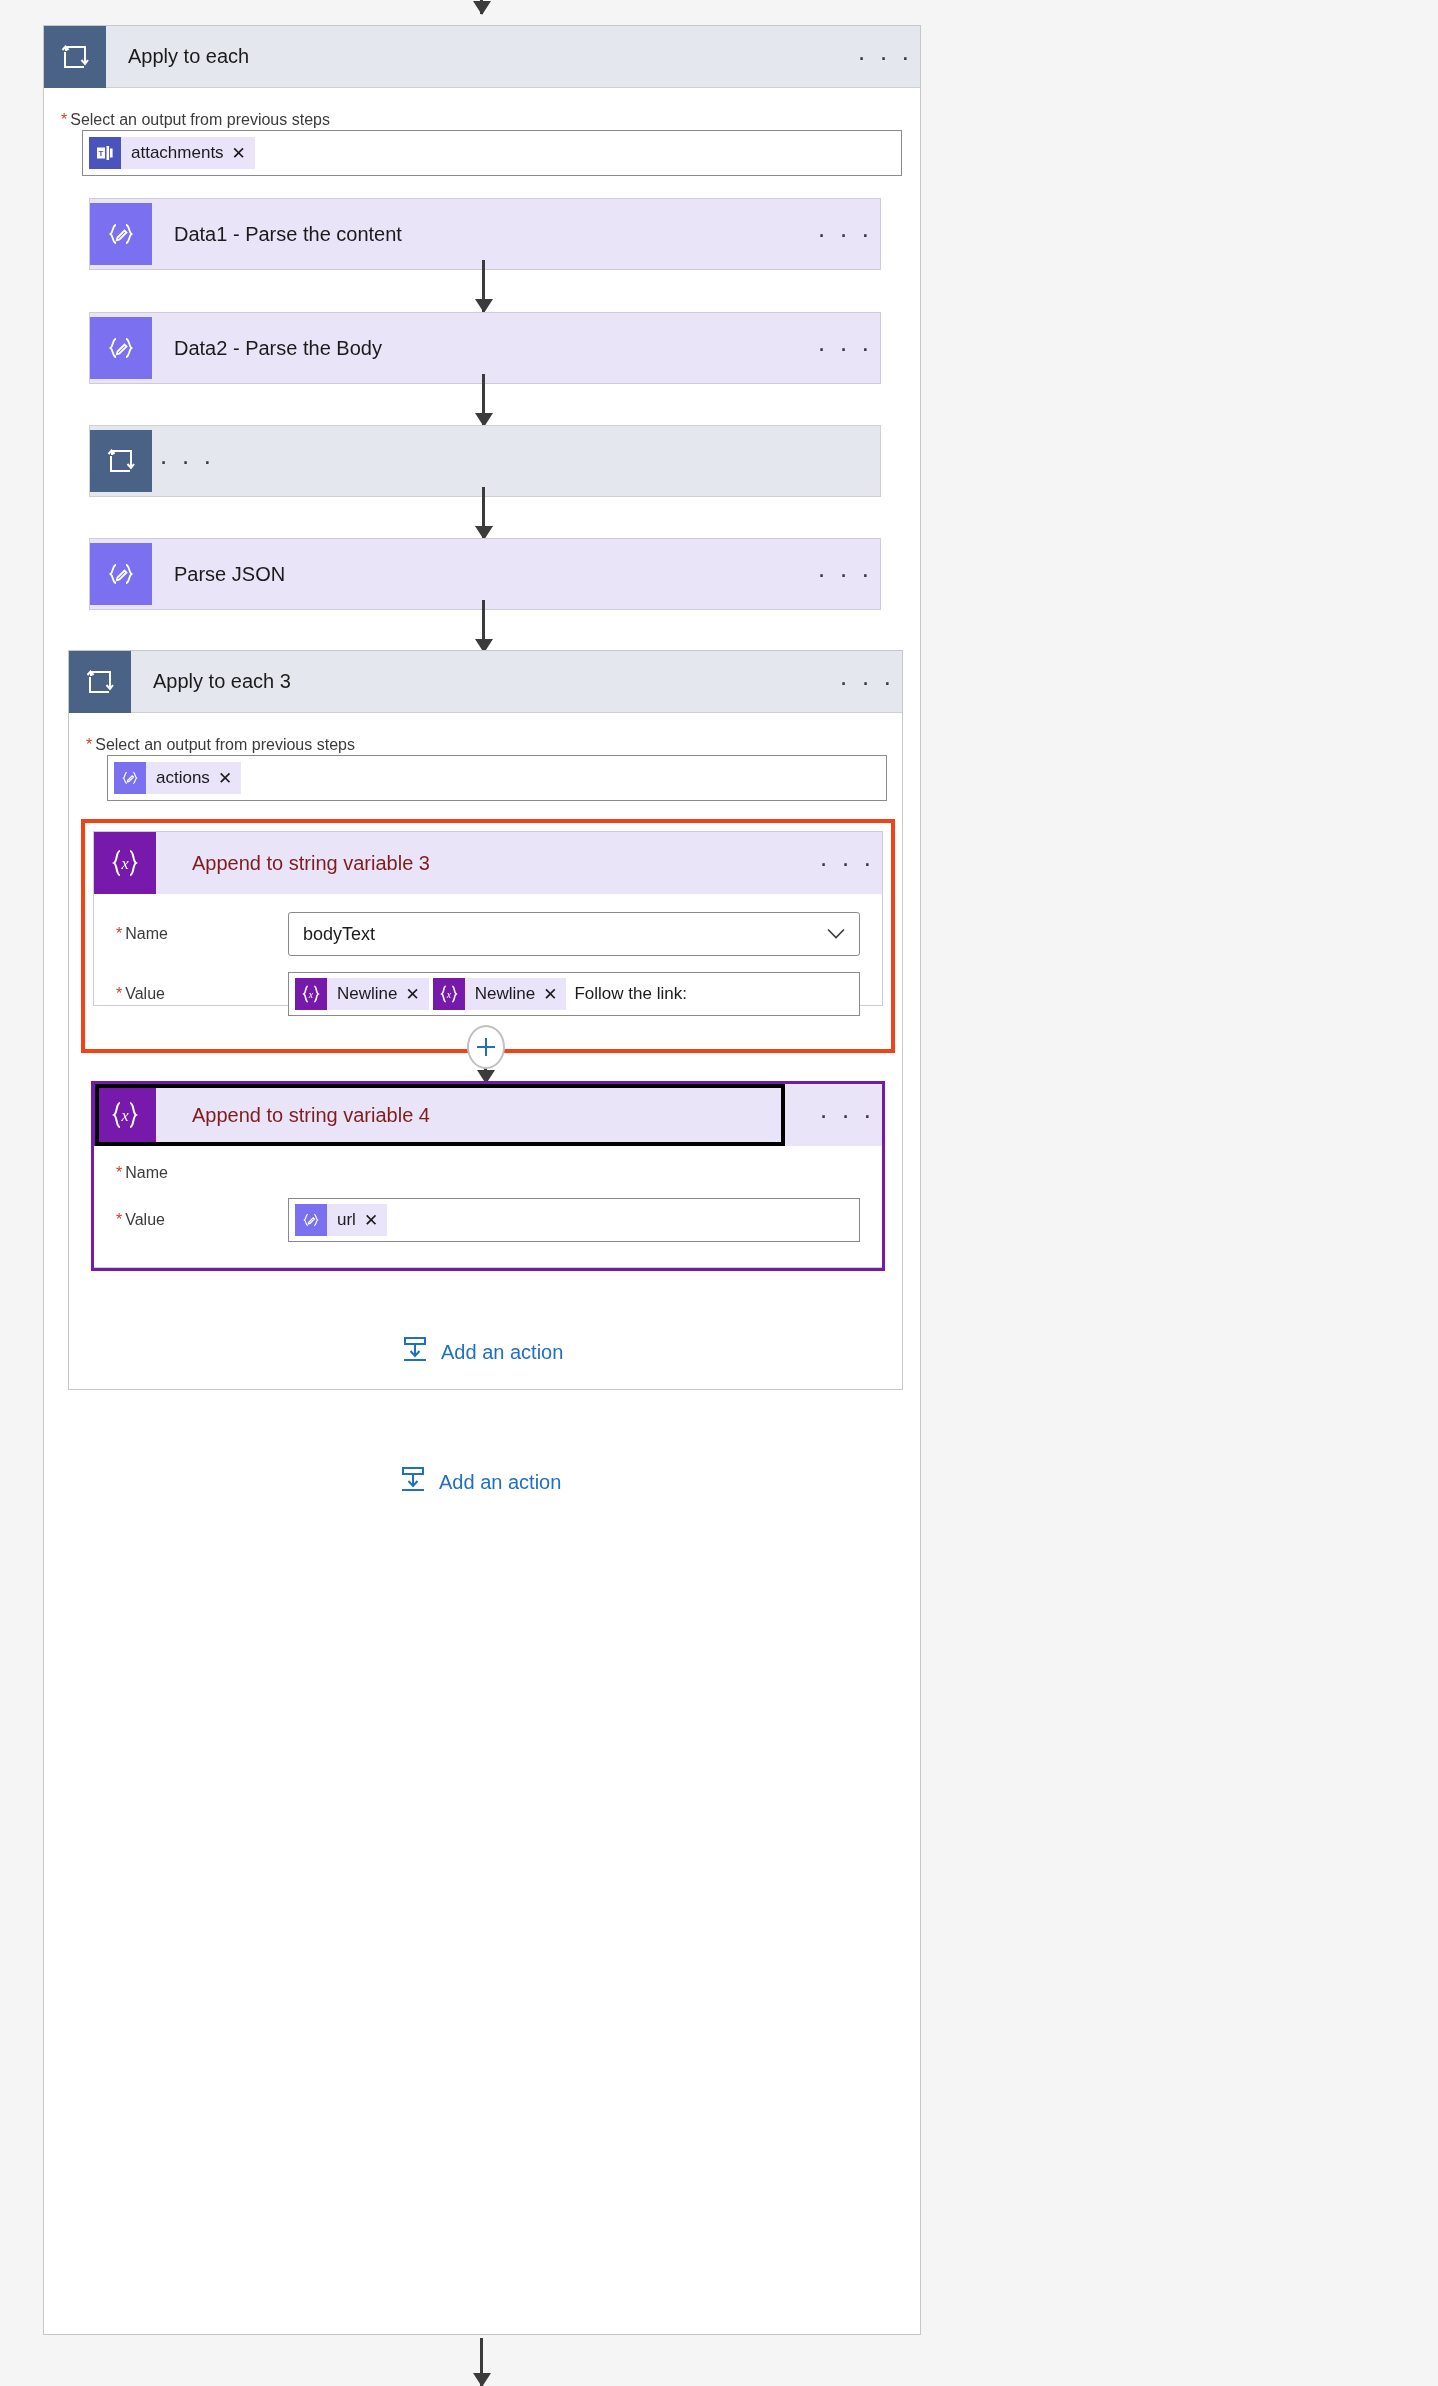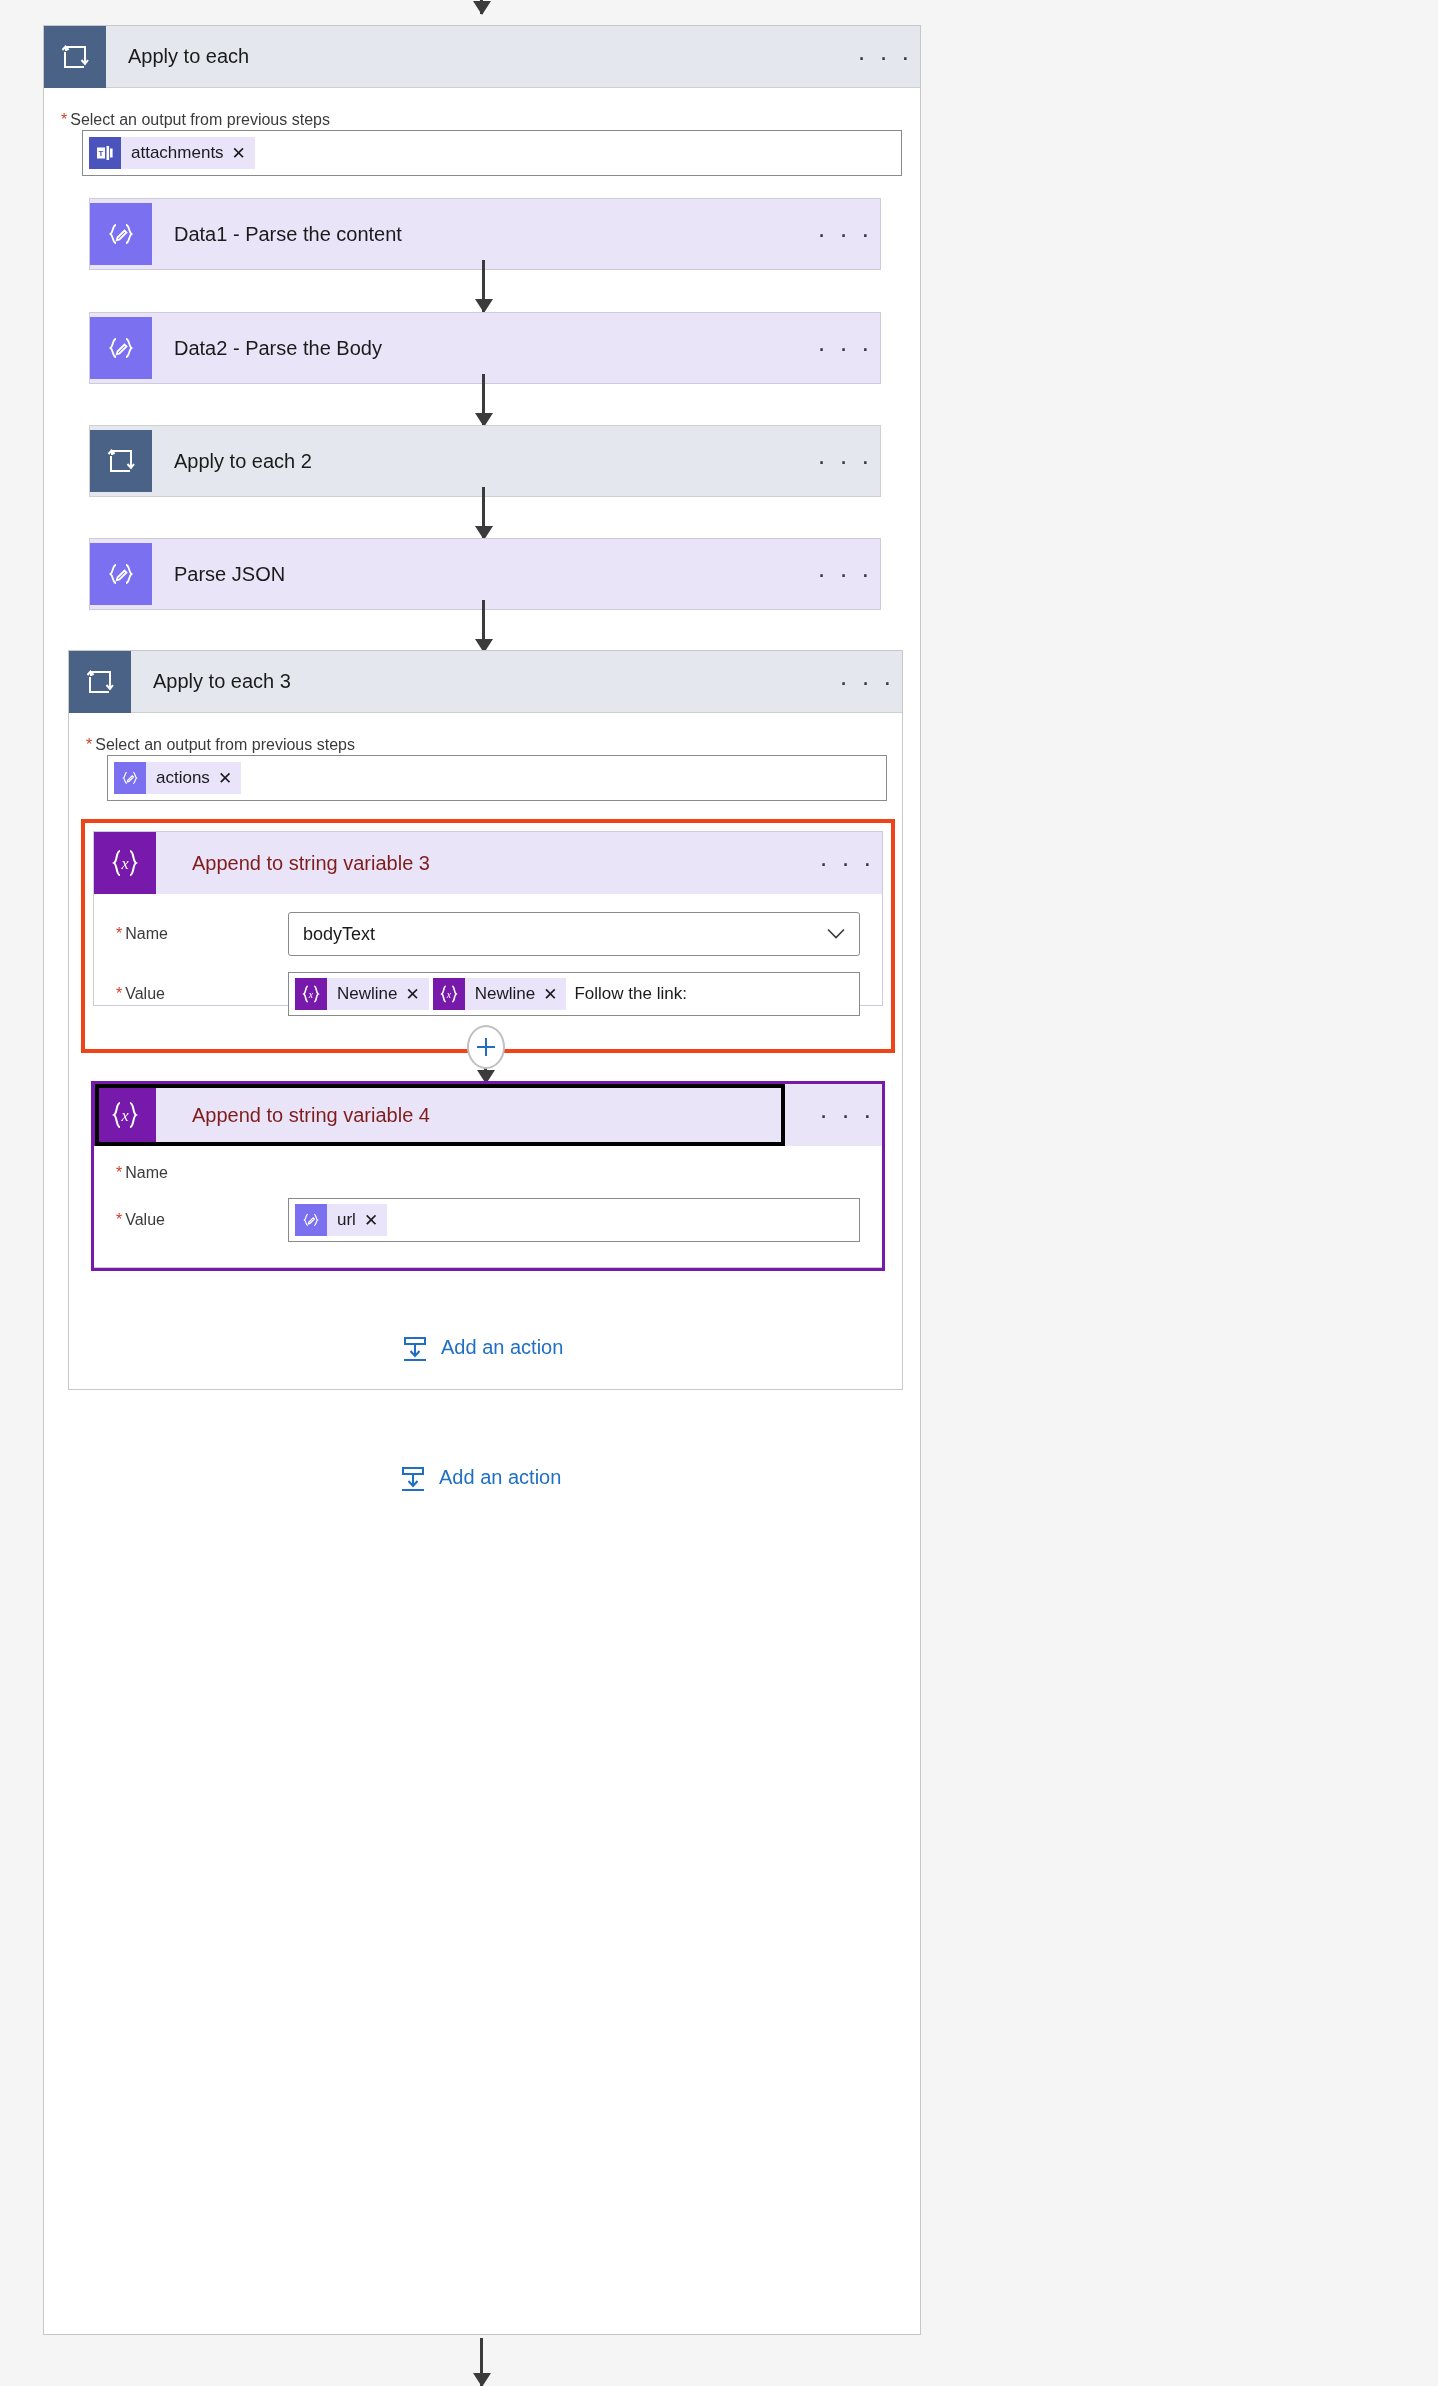--- a/index.html
+++ b/index.html
@@ -194,21 +194,21 @@
   }
   .plus-btn::before, .plus-btn::after {
     content:""; position:absolute; background:#1f6fc4;
   }
   .plus-btn::before { width:18px; height:2px; }
   .plus-btn::after  { width:2px;  height:18px; }
 
   
   .add-action {
     position:absolute;
-    display:flex; align-items:flex-start;
+    display:flex; align-items:center;
     cursor:pointer;
   }
   .add-action .aa-label {
     font-size:20px; color:#1f6fc4;
     margin-left:12px; white-space:nowrap;
   }
 </style>
 </head>
 <body>
 
@@ -282,21 +282,20 @@
 
     <div class="action-card" style="left:45px; top:399px; width:792px; background:#e4e8ee; border-color:#d0d0d0;">
       <div class="icon-box" style="background:#4a6285;">
         <svg width="30" height="30" viewBox="0 0 30 30" fill="none" stroke="#ffffff" stroke-width="2">
           <polyline points="6,9 6,5 25,5 25,21"></polyline>
           <polyline points="24,25 5,25 5,10"></polyline>
           <polyline points="2.5,8 5.5,4.5 8.5,8"></polyline>
           <polyline points="21.5,18 25,22 28,18"></polyline>
         </svg>
       </div>
-      <div class="title">Apply to each 2</div>
       <div class="ellipsis">· · ·</div>
     </div>
 
     <div class="arrow" style="left:438px; top:461px; height:52px;"></div>
 
     <div class="action-card" style="left:45px; top:512px; width:792px;">
       <div class="icon-box">
         <svg width="32" height="32" viewBox="0 0 32 32" fill="none" stroke="#fff" stroke-width="1.8">
           <path d="M11 7 C7.5 7 8.5 14 5.5 16 C8.5 18 7.5 25 11 25"></path>
           <path d="M21 7 C24.5 7 23.5 14 26.5 16 C23.5 18 24.5 25 21 25"></path>

